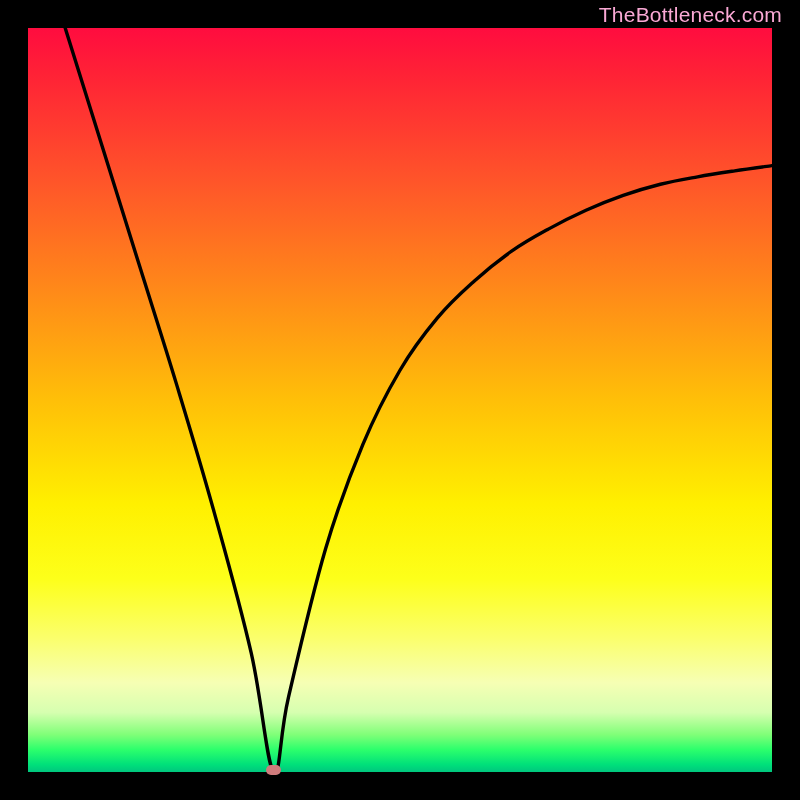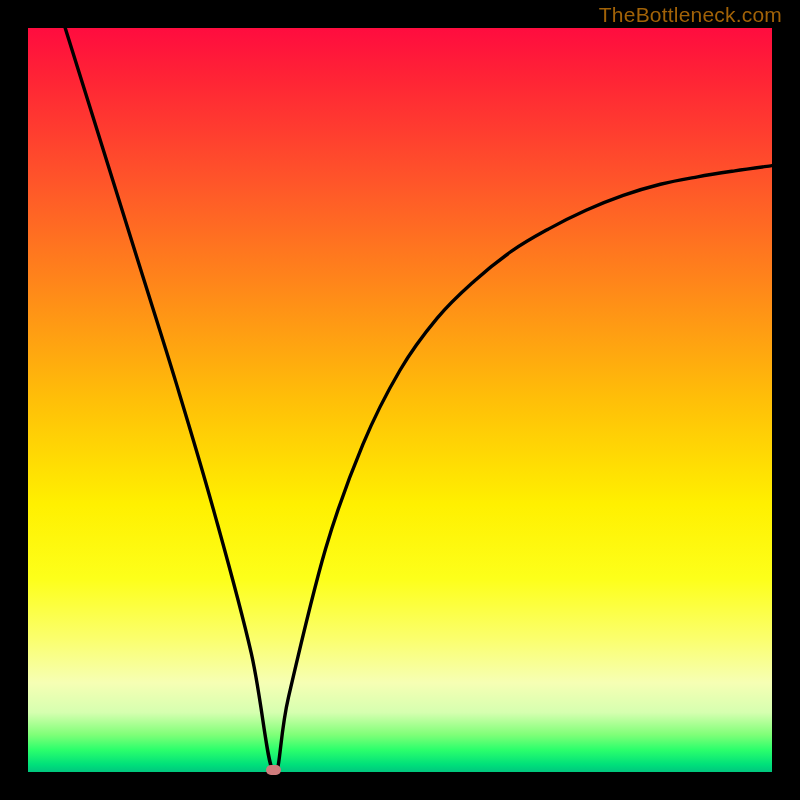--- a/index.html
+++ b/index.html
@@ -31,21 +31,21 @@
       #2cff6c 97%,
       #00e07a 99%,
       #00c67e 100%);
   }
   .watermark {
     position: absolute;
     top: 3px;
     right: 18px;
     font-family: Arial, Helvetica, sans-serif;
     font-size: 21px;
-    color: #a16207;
+    color: #f9a8d4;
     letter-spacing: 0.2px;
   }
   svg.curve {
     position: absolute;
     left: 0; top: 0;
     width: 744px; height: 744px;
   }
   .marker {
     position: absolute;
     width: 15px;

